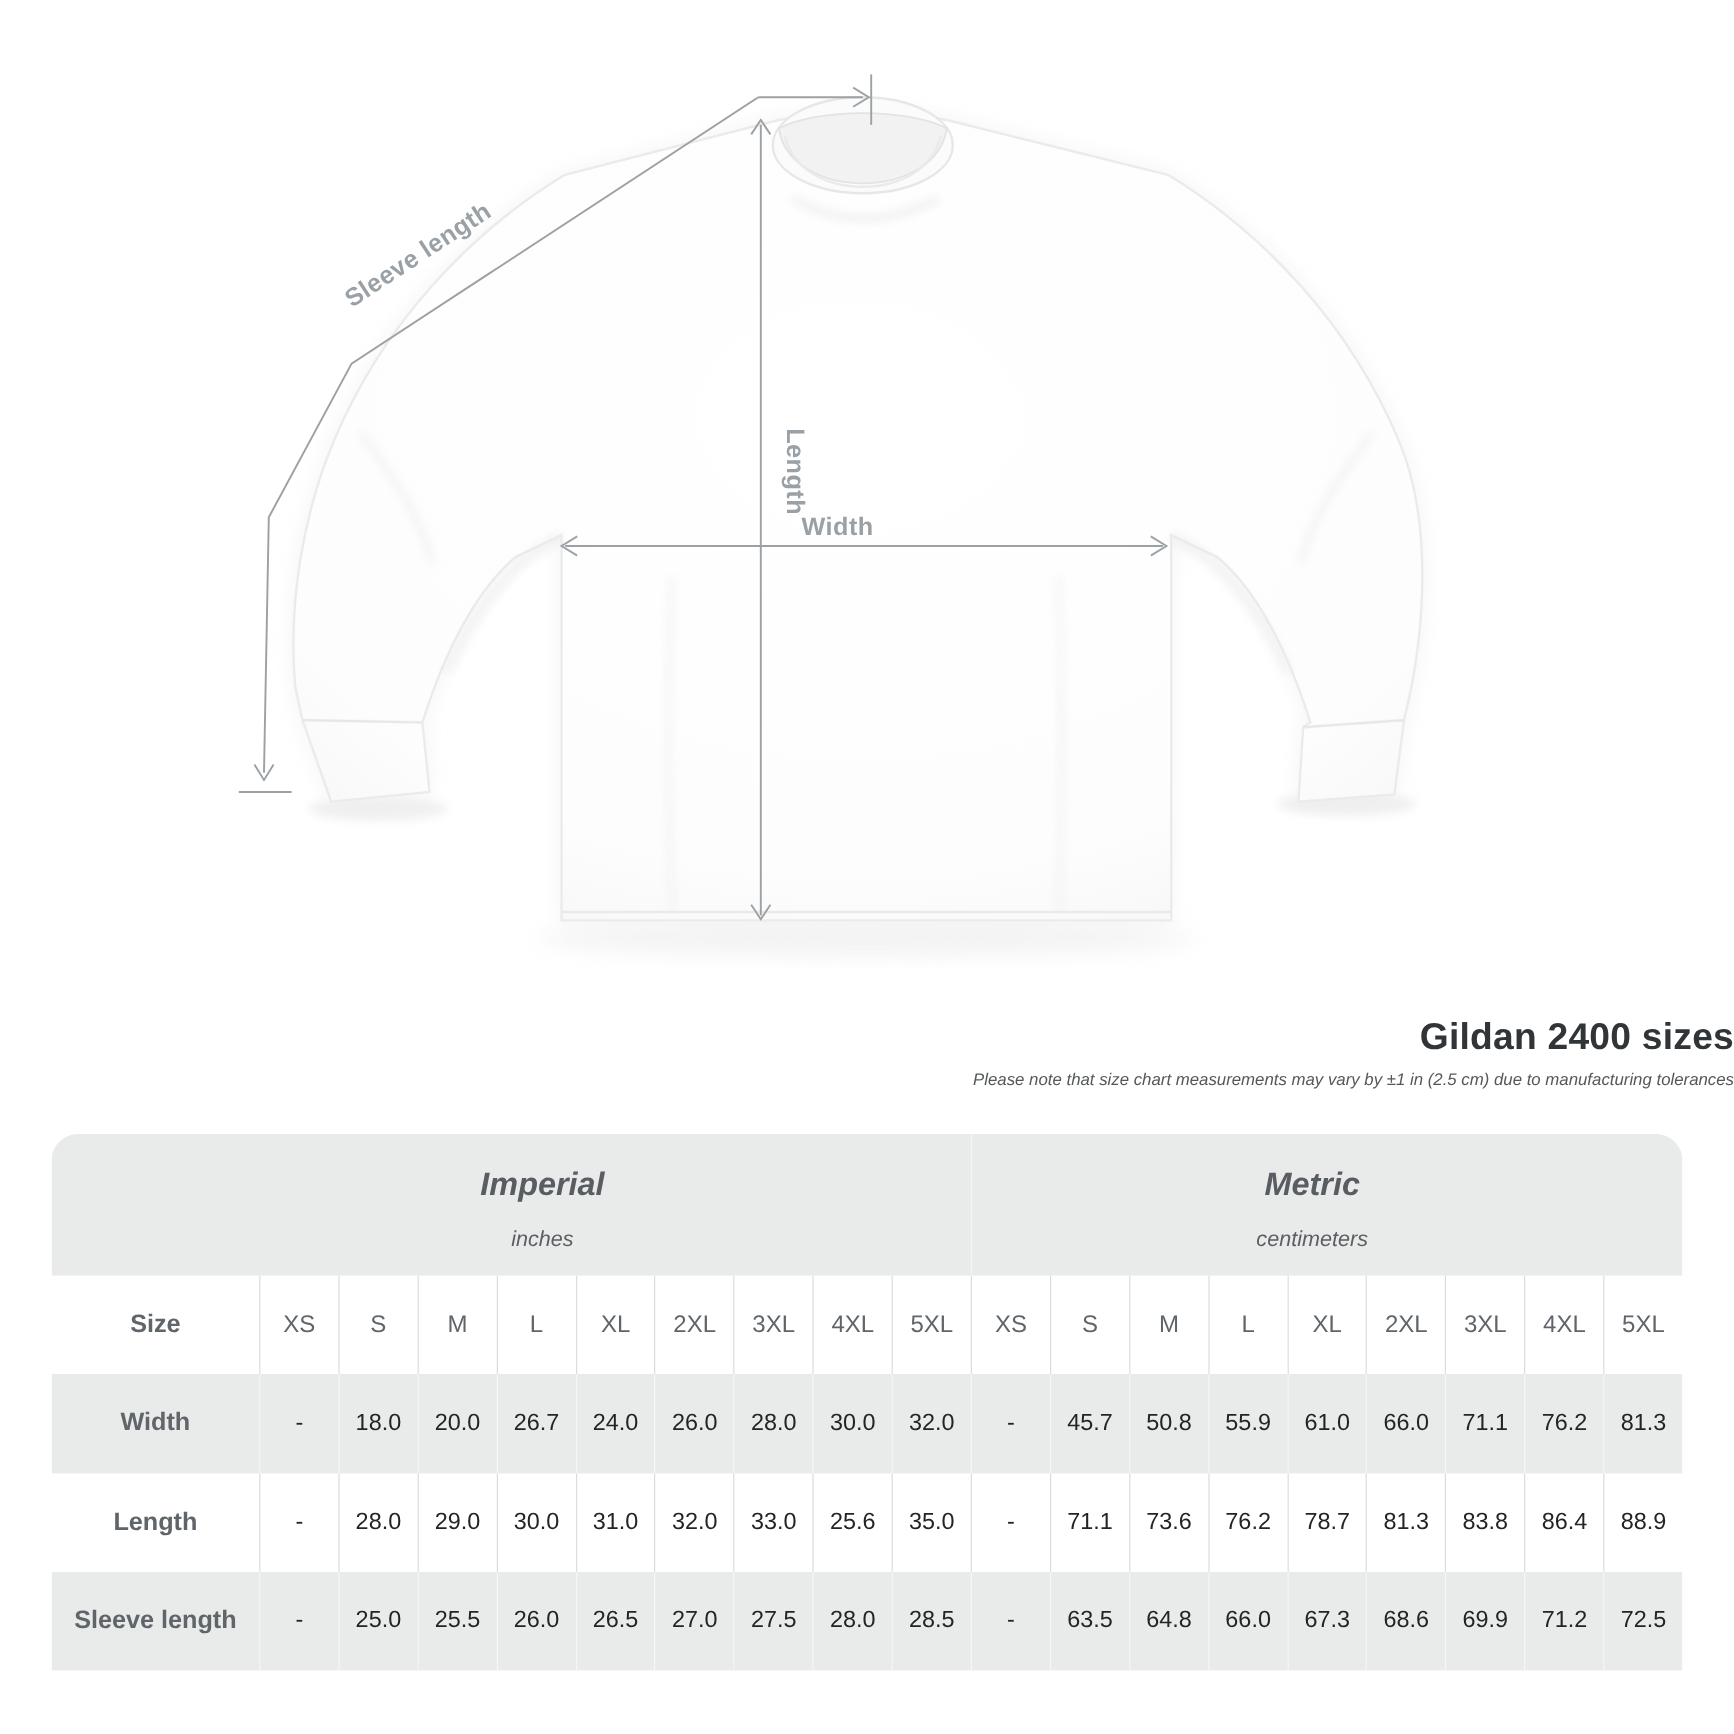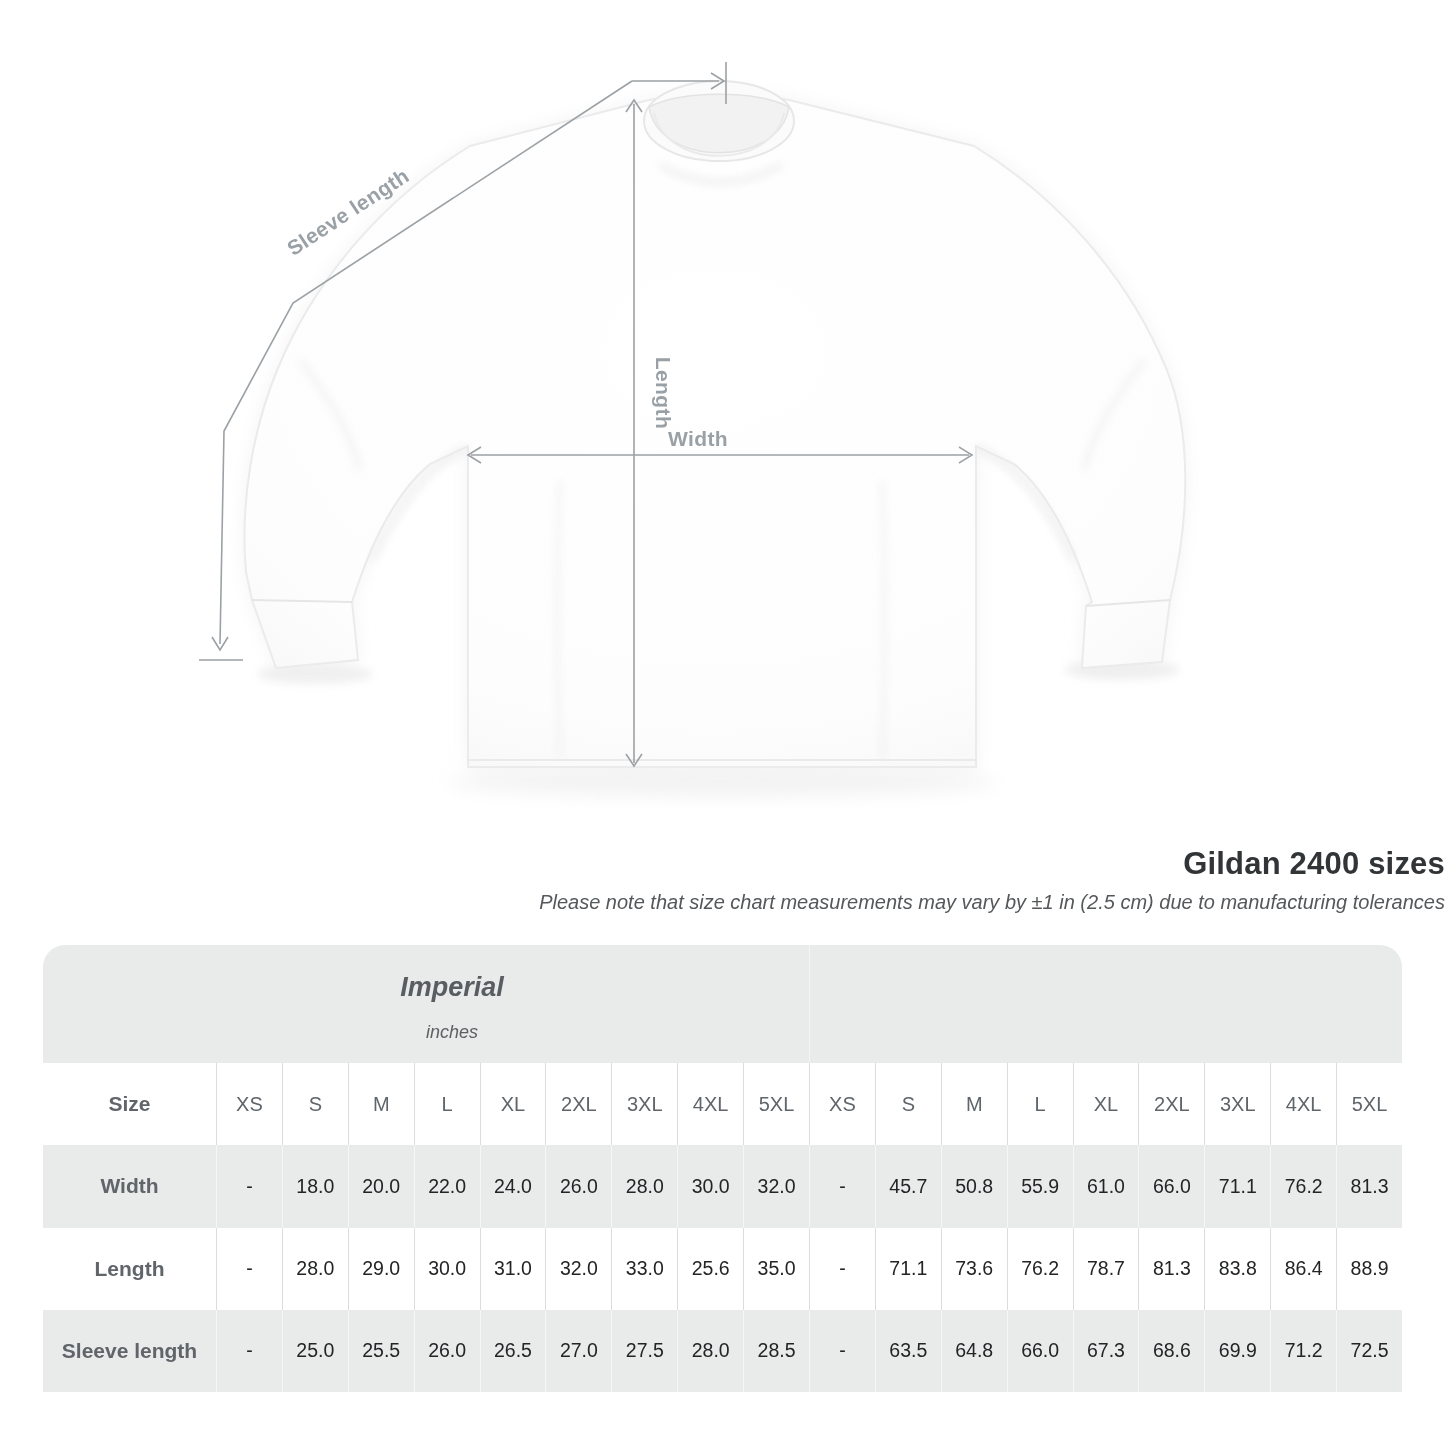--- a/index.html
+++ b/index.html
@@ -4,21 +4,21 @@
 <style>
   html,body{margin:0;padding:0;background:#fff;}
   .stage{
     position:relative;width:1445px;height:1445px;background:#ffffff;overflow:hidden;
     font-family:"Liberation Sans","DejaVu Sans",sans-serif;
   }
   .diagram{position:absolute;top:0;left:0;width:1445px;height:840px;}
 
   .heading{position:absolute;top:846px;left:0;width:100%;text-align:right;}
   .heading h1{margin:0;font-size:31px;font-weight:bold;color:#323537;letter-spacing:.2px;}
-  .heading p{margin:9px 0 0 0;font-size:20px;font-style:italic;color:#55585b;}
+  .heading p{margin:9px 0 0 0;font-size:14px;font-style:italic;color:#55585b;}
 
   .chart-card{
     position:absolute;top:945px;left:43px;width:1359px;height:519px;
     border-radius:22px;overflow:hidden;background:#ffffff;
   }
   .band{position:relative;height:118px;background:#e9eaea;}
   .band::after{
     content:"";position:absolute;top:0;bottom:0;width:1px;background:#f4f4f4;
     left:calc(173px + (100% - 173px)/2);
   }
@@ -125,20 +125,24 @@
     <h1>Gildan 2400 sizes</h1>
     <p>Please note that size chart measurements may vary by ±1 in (2.5 cm) due to manufacturing tolerances</p>
   </div>
 
   <div class="chart-card">
 
     <div class="band">
       <div class="band-group imperial">
         <div class="band-name">Imperial</div>
         <div class="band-unit">inches</div>
+      </div>
+      <div class="band-group metric">
+        <div class="band-name">Metric</div>
+        <div class="band-unit">centimeters</div>
       </div>
     </div>
 
     <div class="rows">
 
       <div class="trow r-white">
         <div class="cell-corner">Size</div>
         <div class="cell-head">XS</div>
         <div class="cell-head">S</div>
         <div class="cell-head">M</div>
@@ -157,21 +161,21 @@
         <div class="cell-head">3XL</div>
         <div class="cell-head">4XL</div>
         <div class="cell-head">5XL</div>
       </div>
 
       <div class="trow r-gray">
         <div class="cell-rowlabel">Width</div>
         <div class="cell-val">-</div>
         <div class="cell-val">18.0</div>
         <div class="cell-val">20.0</div>
-        <div class="cell-val">22.0</div>
+        <div class="cell-val">26.7</div>
         <div class="cell-val">24.0</div>
         <div class="cell-val">26.0</div>
         <div class="cell-val">28.0</div>
         <div class="cell-val">30.0</div>
         <div class="cell-val">32.0</div>
         <div class="cell-val">-</div>
         <div class="cell-val">45.7</div>
         <div class="cell-val">50.8</div>
         <div class="cell-val">55.9</div>
         <div class="cell-val">61.0</div>

